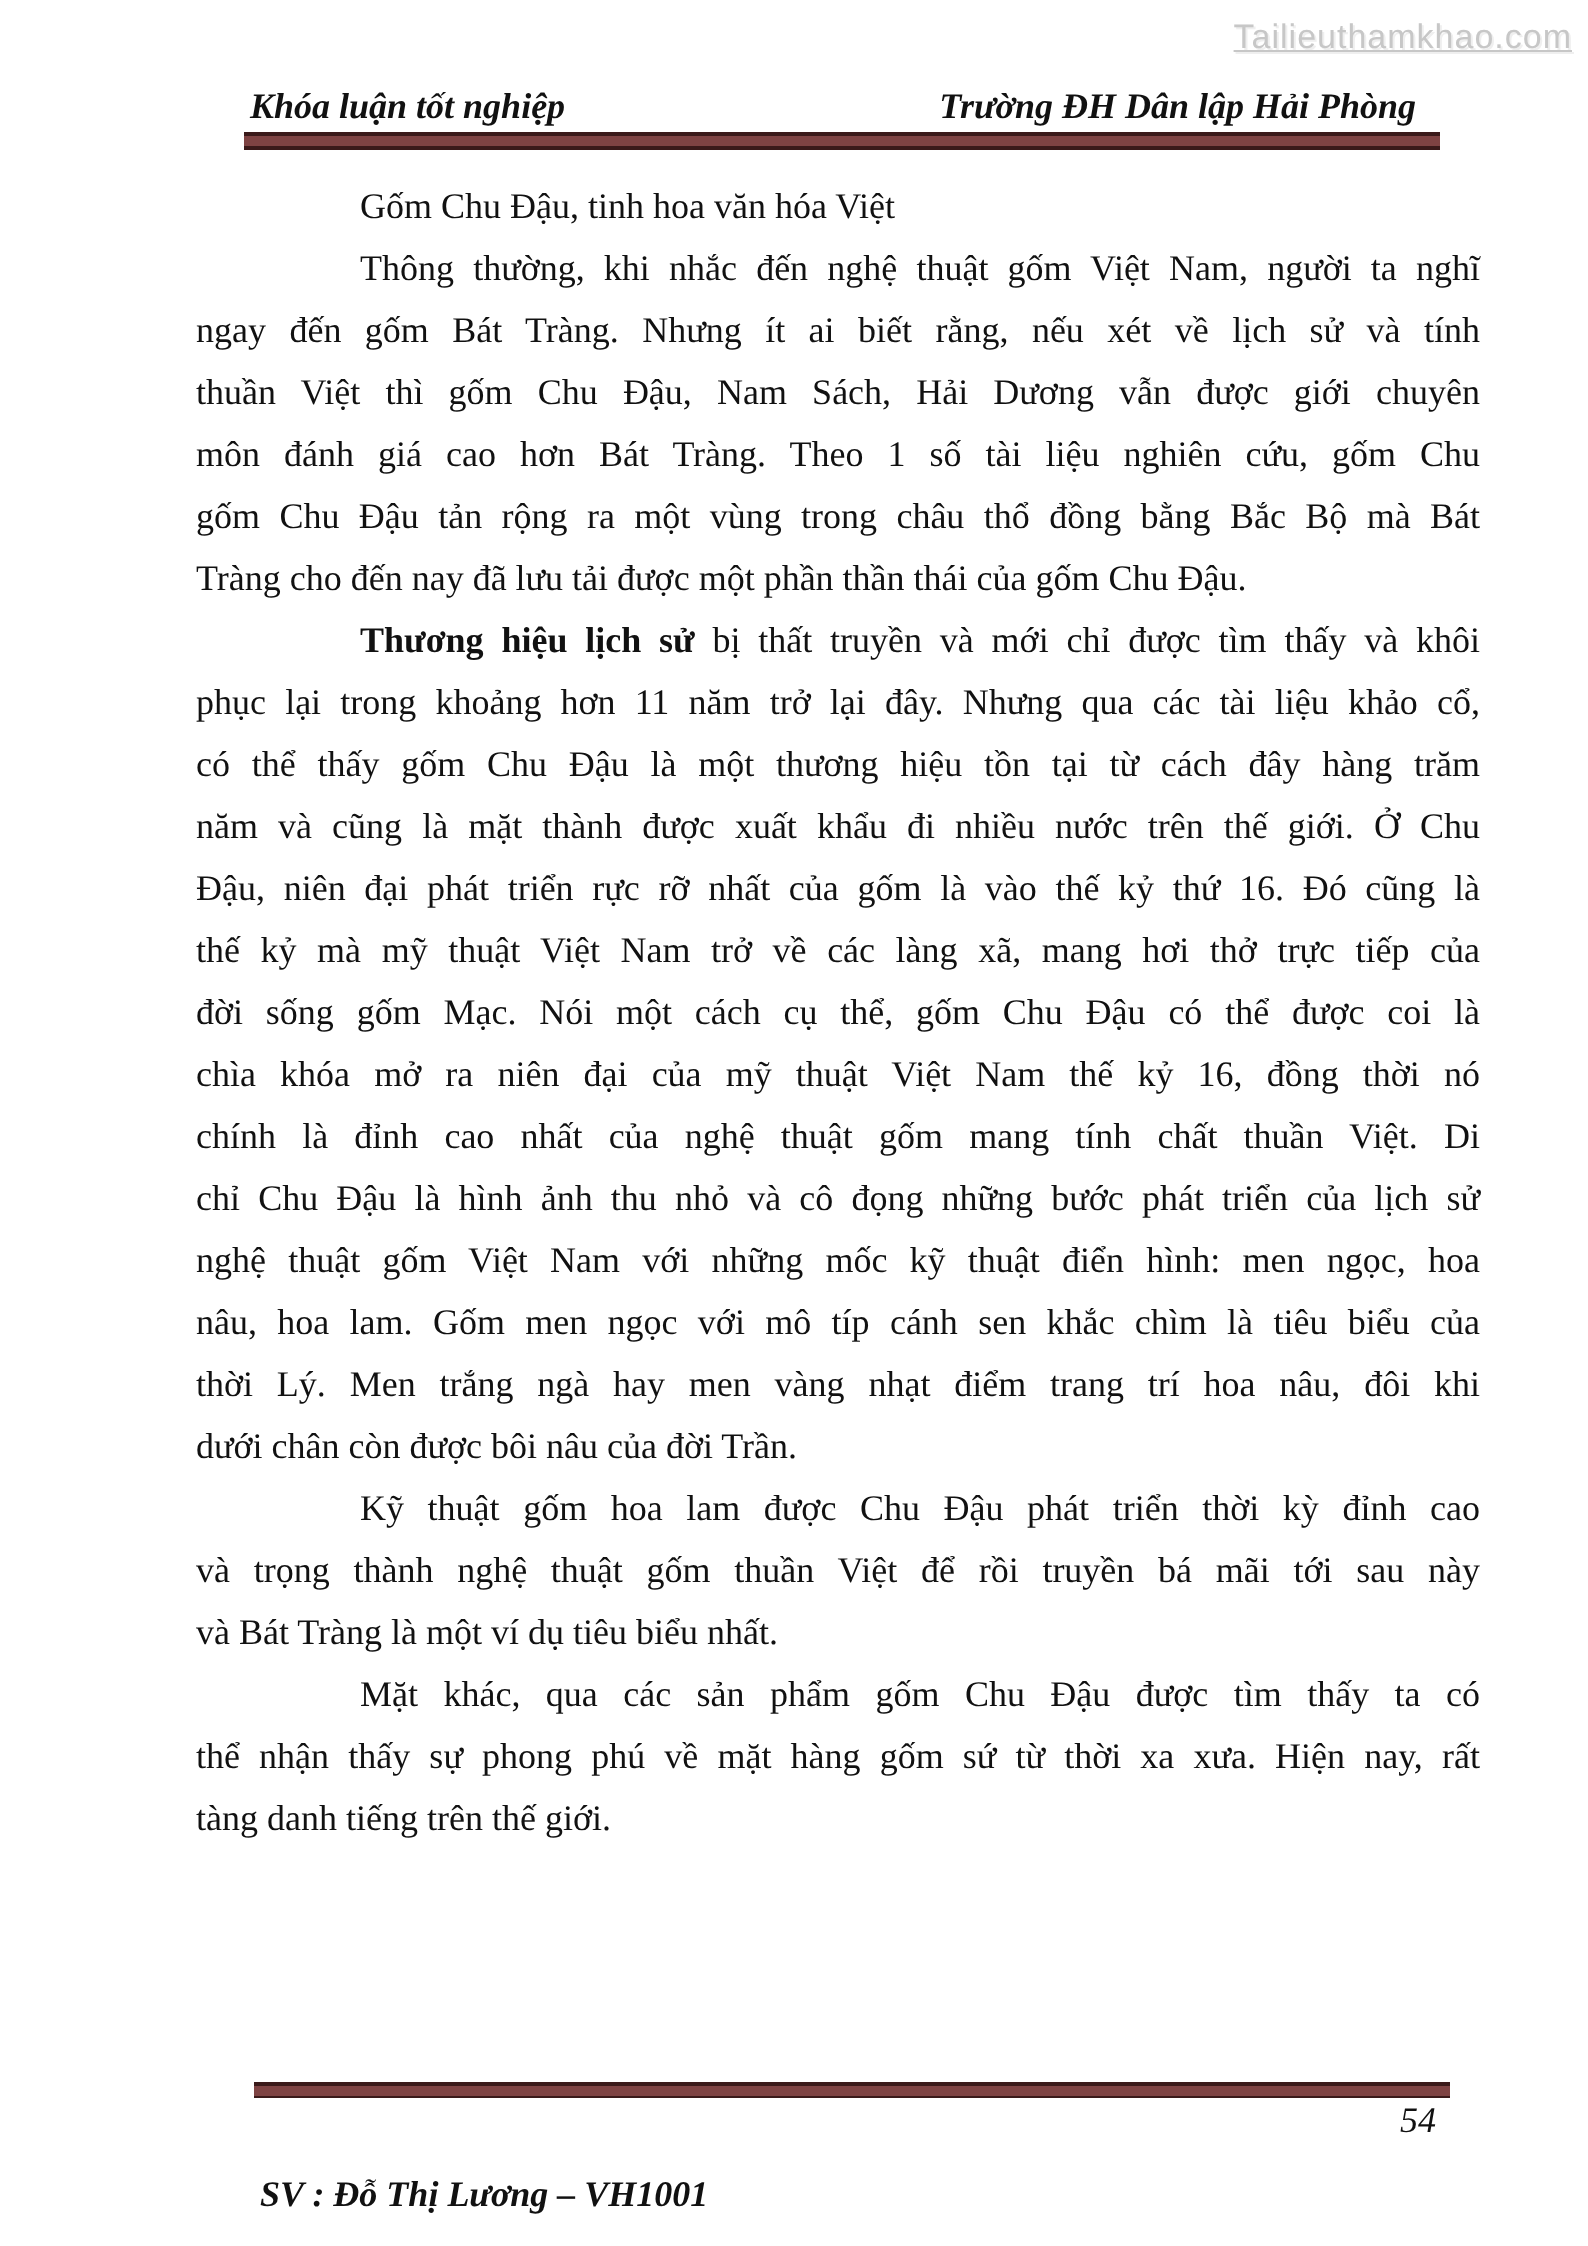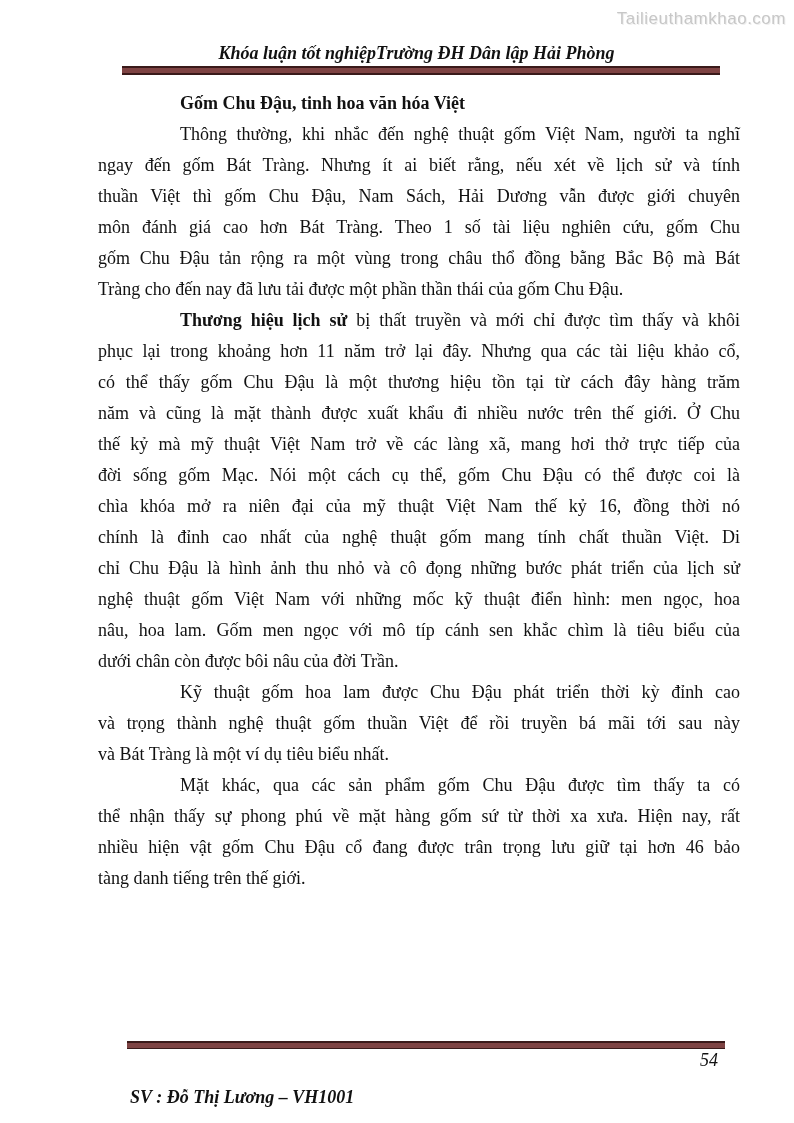--- a/index.html
+++ b/index.html
@@ -21,21 +21,21 @@
     color: #c7c7c7;
     text-shadow: 1px 1px 0 #efefef;
     letter-spacing: 0.5px;
   }
   .header-row {
     position: absolute;
     top: 43px;
     left: 125px;
     width: 583px;
     display: flex;
-    justify-content: center;
+    justify-content: space-between;
     font-size: 18px;
     font-weight: bold;
     font-style: italic;
     white-space: nowrap;
   }
   .rule {
     position: absolute;
     height: 5px;
     background: #7e4343;
     border-top: 2px solid #3a1a1a;
@@ -54,21 +54,21 @@
     height: 31px;
     line-height: 31px;
     text-align: justify;
     text-align-last: justify;
     white-space: normal;
     overflow: visible;
   }
   .line.first { text-indent: 82px; }
   .line.last { text-align-last: left; }
   .line.title-line {
-    font-weight: bold;
+    font-weight: normal;
     text-align-last: left;
     text-indent: 82px;
   }
   .footer-row {
     position: absolute;
     top: 1050px;
     left: 130px;
     width: 588px;
     display: flex;
     justify-content: space-between;
@@ -76,21 +76,21 @@
     font-style: italic;
   }
   .footer-left { font-weight: bold; margin-top: 37px; }
   .footer-page { font-weight: normal; }
 </style>
 </head>
 <body>
 
 <div class="page">
 
-  <div class="watermark" style="color: rgb(199, 199, 199);">Tailieuthamkhao.com</div>
+  <div class="watermark" style="color: rgb(199, 199, 199); text-decoration: underline;">Tailieuthamkhao.com</div>
 
   <div class="header-row">
     <span>Khóa luận tốt nghiệp</span>
     <span>Trường ĐH Dân lập Hải Phòng</span>
   </div>
 
   <div class="rule header-rule" style="background: rgb(126, 67, 67); border-top-color: rgb(58, 26, 26); border-bottom-color: rgb(58, 26, 26);"></div>
 
   <div class="body-text">
     <div class="line title-line">Gốm Chu Đậu, tinh hoa văn hóa Việt</div>
@@ -98,34 +98,35 @@
         <div class="line first">Thông thường, khi nhắc đến nghệ thuật gốm Việt Nam, người ta nghĩ</div>
         <div class="line">ngay đến gốm Bát Tràng. Nhưng ít ai biết rằng, nếu xét về lịch sử và tính</div>
         <div class="line">thuần Việt thì gốm Chu Đậu, Nam Sách, Hải Dương vẫn được giới chuyên</div>
         <div class="line">môn đánh giá cao hơn Bát Tràng. Theo 1 số tài liệu nghiên cứu, gốm Chu</div>
         <div class="line">gốm Chu Đậu tản rộng ra một vùng trong châu thổ đồng bằng Bắc Bộ mà Bát</div>
         <div class="line last">Tràng cho đến nay đã lưu tải được một phần thần thái của gốm Chu Đậu.</div>
         <div class="line first"><b>Thương hiệu lịch sử</b> bị thất truyền và mới chỉ được tìm thấy và khôi</div>
         <div class="line">phục lại trong khoảng hơn 11 năm trở lại đây. Nhưng qua các tài liệu khảo cổ,</div>
         <div class="line">có thể thấy gốm Chu Đậu là một thương hiệu tồn tại từ cách đây hàng trăm</div>
         <div class="line">năm và cũng là mặt thành được xuất khẩu đi nhiều nước trên thế giới. Ở Chu</div>
+        <div class="line">Đậu, niên đại phát triển rực rỡ nhất của gốm là vào thế kỷ thứ 16. Đó cũng là</div>
         <div class="line">thế kỷ mà mỹ thuật Việt Nam trở về các làng xã, mang hơi thở trực tiếp của</div>
         <div class="line">đời sống gốm Mạc. Nói một cách cụ thể, gốm Chu Đậu có thể được coi là</div>
         <div class="line">chìa khóa mở ra niên đại của mỹ thuật Việt Nam thế kỷ 16, đồng thời nó</div>
         <div class="line">chính là đỉnh cao nhất của nghệ thuật gốm mang tính chất thuần Việt. Di</div>
         <div class="line">chỉ Chu Đậu là hình ảnh thu nhỏ và cô đọng những bước phát triển của lịch sử</div>
         <div class="line">nghệ thuật gốm Việt Nam với những mốc kỹ thuật điển hình: men ngọc, hoa</div>
         <div class="line">nâu, hoa lam. Gốm men ngọc với mô típ cánh sen khắc chìm là tiêu biểu của</div>
+        <div class="line">thời Lý. Men trắng ngà hay men vàng nhạt điểm trang trí hoa nâu, đôi khi</div>
         <div class="line last">dưới chân còn được bôi nâu của đời Trần.</div>
         <div class="line first">Kỹ thuật gốm hoa lam được Chu Đậu phát triển thời kỳ đỉnh cao</div>
         <div class="line">và trọng thành nghệ thuật gốm thuần Việt để rồi truyền bá mãi tới sau này</div>
         <div class="line last">và Bát Tràng là một ví dụ tiêu biểu nhất.</div>
         <div class="line first">Mặt khác, qua các sản phẩm gốm Chu Đậu được tìm thấy ta có</div>
         <div class="line">thể nhận thấy sự phong phú về mặt hàng gốm sứ từ thời xa xưa. Hiện nay, rất</div>
-        <div class="line">nhiều hiện vật gốm Chu Đậu cổ đang được trân trọng lưu giữ tại hơn 46 bảo</div>
         <div class="line last">tàng danh tiếng trên thế giới.</div>
       </div>
   </div>
 
   <div class="rule footer-rule" style="background: rgb(126, 67, 67); border-top-color: rgb(58, 26, 26); border-bottom-color: rgb(58, 26, 26);"></div>
 
   <div class="footer-row">
     <span class="footer-left">SV : Đỗ Thị Lương – VH1001</span>
     <span class="footer-page">54</span>
   </div>

